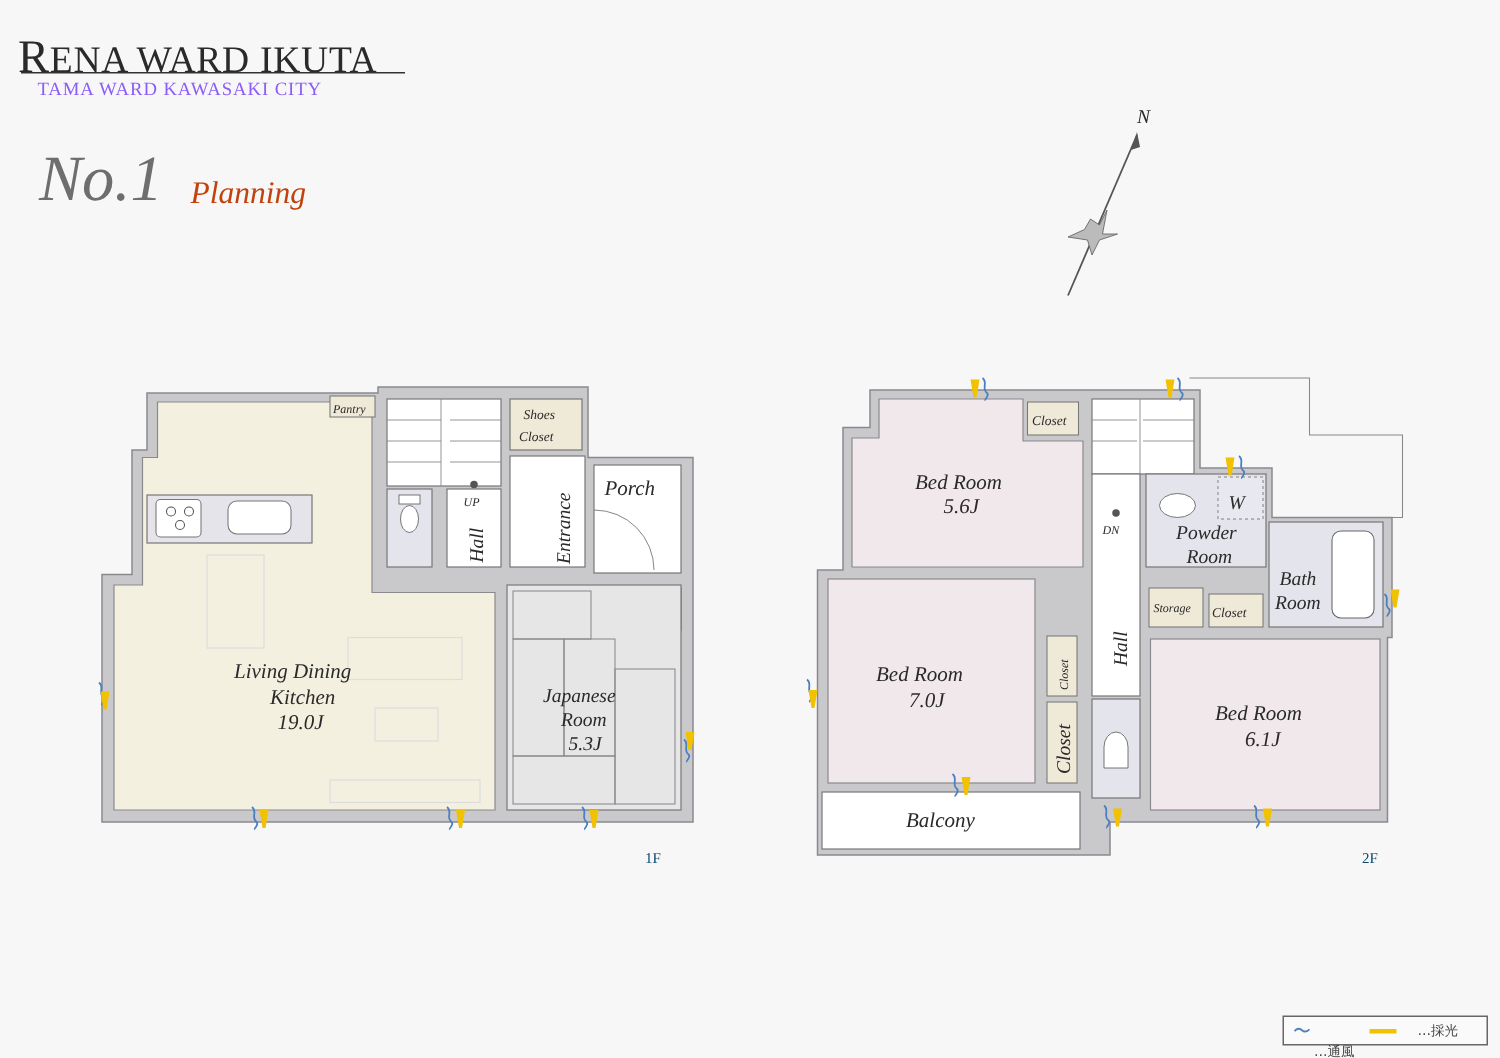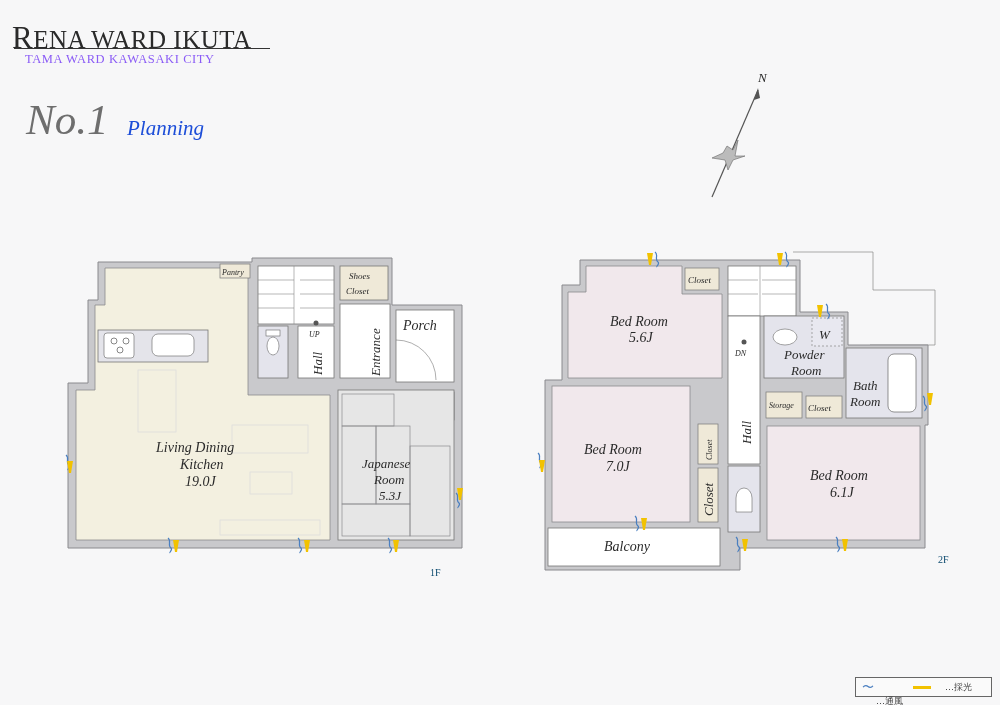--- a/index.html
+++ b/index.html
@@ -3,21 +3,21 @@
 <meta charset="utf-8">
 <style>
   html,body{margin:0;padding:0;}
   body{width:1000px;height:705px;background:#f7f7f8;position:relative;overflow:hidden;font-family:"Liberation Serif","DejaVu Serif",serif;color:#333;}
   .brand{position:absolute;left:12px;top:22px;}
   .brand-title{font-size:25px;letter-spacing:0.5px;color:#2a2a2a;line-height:1;}
   .brand-title .big{font-size:31px;}
   .brand-line{position:absolute;left:14px;top:48px;width:256px;height:1px;background:#333;}
   .brand-sub{position:absolute;left:25px;top:52px;font-size:12.5px;letter-spacing:0.6px;color:#8b5cf6;white-space:nowrap;}
   .plan-no{position:absolute;left:26px;top:98px;font-size:43px;font-style:italic;color:#6e6e6e;line-height:1;}
-  .plan-word{position:absolute;left:127px;top:116px;font-size:21px;font-style:italic;color:#1d4ed8;text-align:right;}
+  .plan-word{position:absolute;left:127px;top:116px;font-size:21px;font-style:italic;color:#c2410c;text-align:right;}
   svg{position:absolute;left:0;top:0;}
   .lbl{font-family:"Liberation Serif","DejaVu Serif",serif;font-style:italic;fill:#2a2a2a;}
   .floor{position:absolute;font-size:10px;color:#0c4a6e;}
   .legend{position:absolute;left:855px;top:677px;width:135px;height:18px;border:1px solid #666;background:#fafafa;display:flex;align-items:center;font-family:"DejaVu Sans",sans-serif;font-size:9px;color:#444;}
   .legend span{white-space:nowrap;}
 </style>
 </head>
 <body>
 
 <div class="brand">
@@ -202,20 +202,20 @@
     <use href="#windmark" x="637" y="523"></use>
       <use href="#lightmark" x="644" y="524"></use>
     <use href="#windmark" x="738" y="544"></use>
       <use href="#lightmark" x="745" y="545"></use>
     <use href="#windmark" x="838" y="544"></use>
       <use href="#lightmark" x="845" y="545"></use>
   </g>
 </svg>
 
 <div class="floor" style="left:430px;top:567px;">1F</div>
-<div class="floor" style="left:908px;top:554px;margin-left:30px;">2F</div>
+<div class="floor" style="left:908px;top:567px;">2F</div>
 
 <div class="legend">
   <span style="color:#4a7fc0;margin-left:6px;font-size:12px;">〜</span>
   <span style="margin-left:2px;margin-top:28px;">…通風</span>
   <span style="display:inline-block;width:18px;height:3px;background:#f2c200;margin-left:10px;"></span>
   <span style="margin-left:14px;">…採光</span>
 </div>
 
 </body></html>

